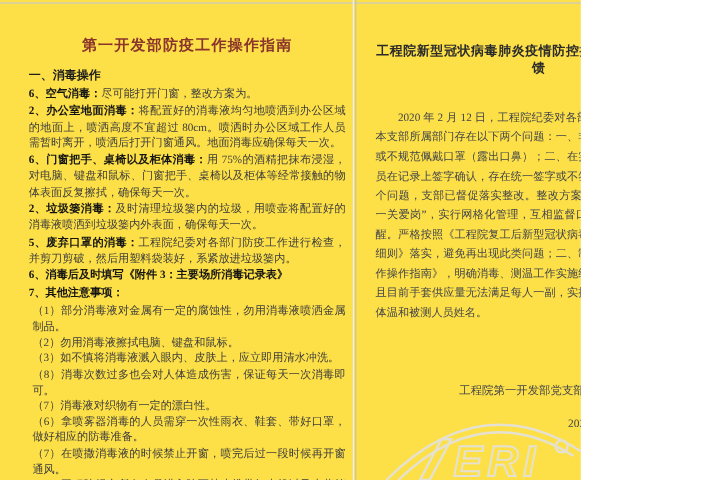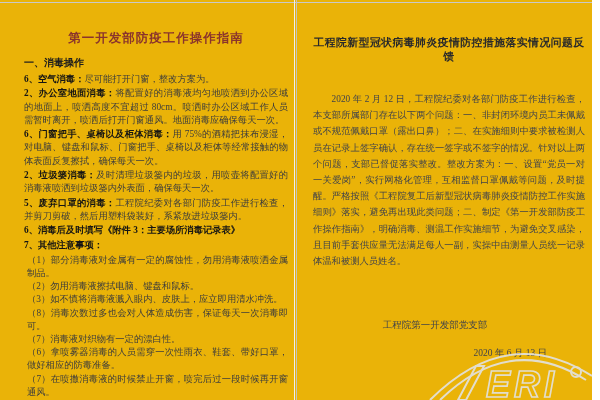--- a/index.html
+++ b/index.html
@@ -3,22 +3,22 @@
 <meta charset="utf-8">
 <style>
   html, body { margin:0; padding:0; }
   body {
     width:600px; height:400px;
     background:#ffffff;
     font-family:"Liberation Serif", "DejaVu Serif", serif;
     color:#3c3c3c;
   }
   .canvas {
-    position:relative; width:592px; height:400px;
-    background:#eab308; overflow:hidden;
+    position:relative; width:484px; height:400px;
+    background:#fde047; overflow:hidden;
   }
   .top-scan-line {
     position:absolute; top:2px; left:0; width:600px; height:1px;
     background:#c9c9c9;
   }
   .page-divider {
     position:absolute; top:0; left:296px; width:1px; height:400px;
     background:#c2c2c2;
     box-shadow:-2px 0 0 0 #efefef;
   }

